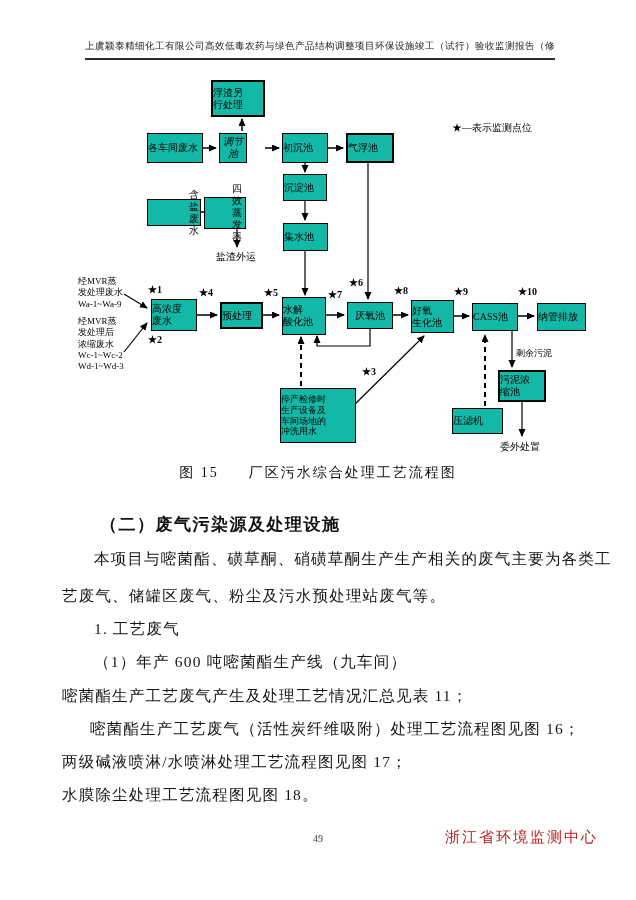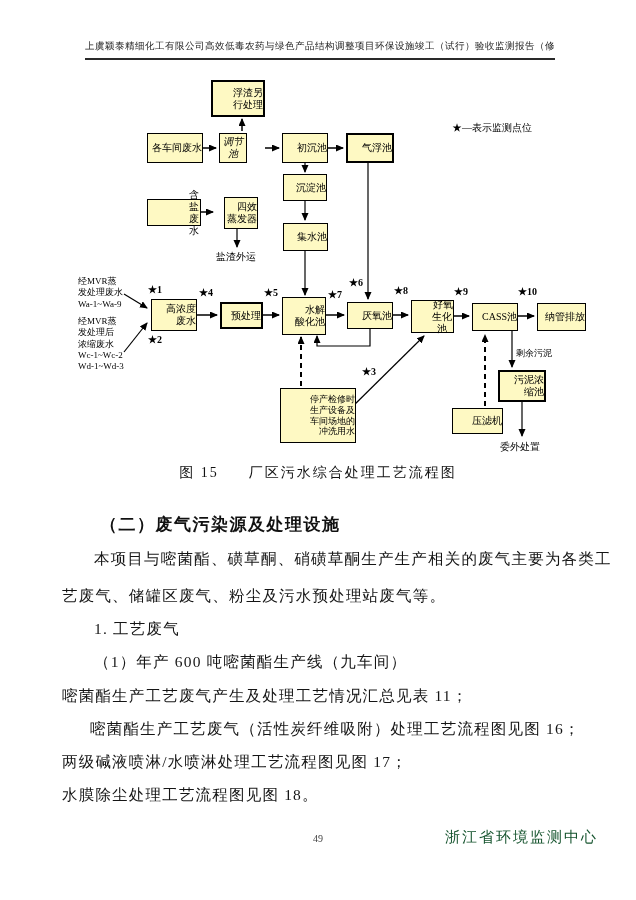--- a/index.html
+++ b/index.html
@@ -13,22 +13,22 @@
   
   .doc-header {
     position:absolute; left:85px; top:40px; width:470px;
     text-align:center; font-size:9.5px; color:#222;
     letter-spacing:0.5px; padding-bottom:5px;
     border-bottom:2px solid #2a2a2a;
     white-space:nowrap; overflow:hidden;
   }
   
   .node {
-    position:absolute; border:1px solid #000; background:#fef9c3;
-    display:flex; flex-direction:column; align-items:flex-end; justify-content:center;
+    position:absolute; border:1px solid #000; background:#14b8a6;
+    display:flex; flex-direction:column; align-items:flex-start; justify-content:center;
     font-size:10px; line-height:1.2; text-align:center; color:#000;
   }
   .node.bold { border-width:2px; }
   .node span { display:block; }
   .ftext { position:absolute; font-size:10px; color:#000; white-space:nowrap; }
   .mlabel { position:absolute; font-size:9px; line-height:1.25; color:#000; }
   .mlabel span { display:block; white-space:nowrap; }
   .star { position:absolute; font-size:10px; font-weight:bold; color:#000; white-space:nowrap; }
   .legend { position:absolute; font-size:10px; color:#000; white-space:nowrap; }
   svg.connectors { position:absolute; left:0; top:0; }
@@ -41,21 +41,21 @@
   
   .sec-heading {
     position:absolute; left:100px; top:513px;
     font-size:17px; font-weight:bold; letter-spacing:1.5px; color:#111;
   }
   .bline { position:absolute; font-size:15.5px; letter-spacing:1.2px; color:#151515; white-space:nowrap; }
   
   .page-num { position:absolute; left:0; top:833px; width:636px; text-align:center; font-size:10px; color:#444; }
   .watermark {
     position:absolute; left:428px; top:828px; width:170px;
-    font-size:15px; letter-spacing:2px; color:#14532d; text-align:right;
+    font-size:15px; letter-spacing:2px; color:#b91c1c; text-align:right;
   }
 </style>
 </head>
 <body>
 
 <div id="page">
 
   <div class="doc-header">上虞颖泰精细化工有限公司高效低毒农药与绿色产品结构调整项目环保设施竣工（试行）验收监测报告（修订稿）</div>
 
   <svg class="connectors" width="636" height="470">
@@ -107,21 +107,21 @@
   <div class="node" style="left:147px; top:133px; width:56px; height:30px;">各车间废水</div>
   <div class="node" style="left:219px; top:133px; width:28px; height:30px;font-style:italic;">调节池</div>
   <div class="node" style="left:282px; top:133px; width:46px; height:30px;">初沉池</div>
   <div class="node bold" style="left:346px; top:133px; width:48px; height:30px;">气浮池</div>
   <div class="node bold" style="left:211px; top:80px; width:54px; height:37px;">
     <span>浮渣另</span>
     <span>行处理</span>
   </div>
 
   <div class="node" style="left:147px; top:199px; width:54px; height:27px;padding-left:40px;">含盐废水</div>
-  <div class="node" style="left:224px; top:197px; width:34px; height:32px;">
+  <div class="node" style="left:204px; top:197px; width:42px; height:32px;padding-left:24px;">
     <span>四效</span>
     <span>蒸发器</span>
   </div>
   <div class="ftext" style="left:216px; top:250px;">盐渣外运</div>
 
   <div class="node" style="left:283px; top:174px; width:44px; height:27px;">沉淀池</div>
   <div class="node" style="left:283px; top:223px; width:45px; height:28px;">集水池</div>
 
   <div class="mlabel" style="left:78px; top:276px;">
     <span>经MVR蒸</span>
@@ -139,21 +139,21 @@
   <div class="node" style="left:151px; top:299px; width:46px; height:32px;">
     <span>高浓度</span>
     <span>废水</span>
   </div>
   <div class="node bold" style="left:220px; top:302px; width:43px; height:27px;">预处理</div>
   <div class="node" style="left:282px; top:297px; width:44px; height:38px;">
     <span>水解</span>
     <span>酸化池</span>
   </div>
   <div class="node" style="left:347px; top:302px; width:46px; height:27px;padding-left:7px;">厌氧池</div>
-  <div class="node" style="left:411px; top:300px; width:43px; height:33px;padding-left:19px;">
+  <div class="node" style="left:411px; top:300px; width:43px; height:33px;">
     <span>好氧</span>
     <span>生化池</span>
   </div>
   <div class="node" style="left:472px; top:303px; width:46px; height:28px;">CASS池</div>
   <div class="node" style="left:537px; top:303px; width:49px; height:28px;">纳管排放</div>
 
   <div class="ftext" style="left:516px; top:347px; font-size:9px;">剩余污泥</div>
   <div class="node bold" style="left:498px; top:370px; width:48px; height:32px;">
     <span>污泥浓</span>
     <span>缩池</span>

